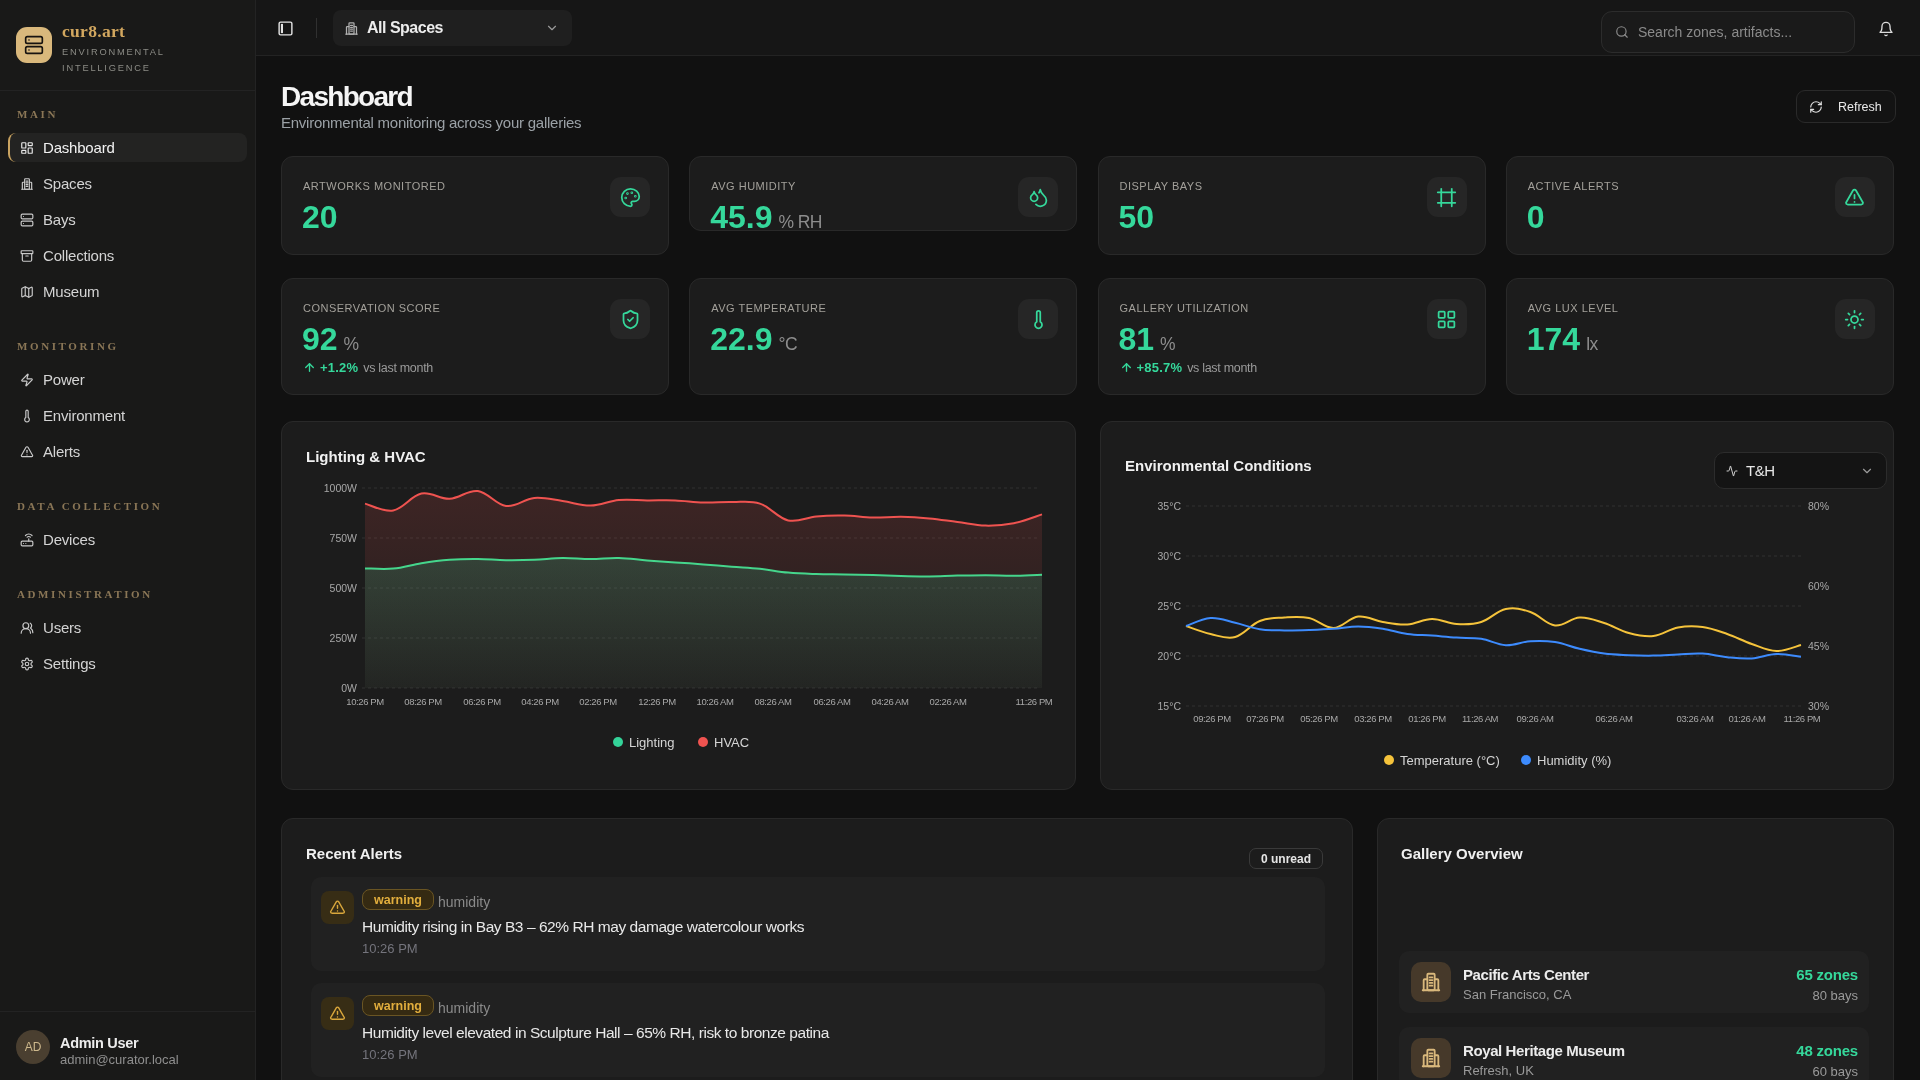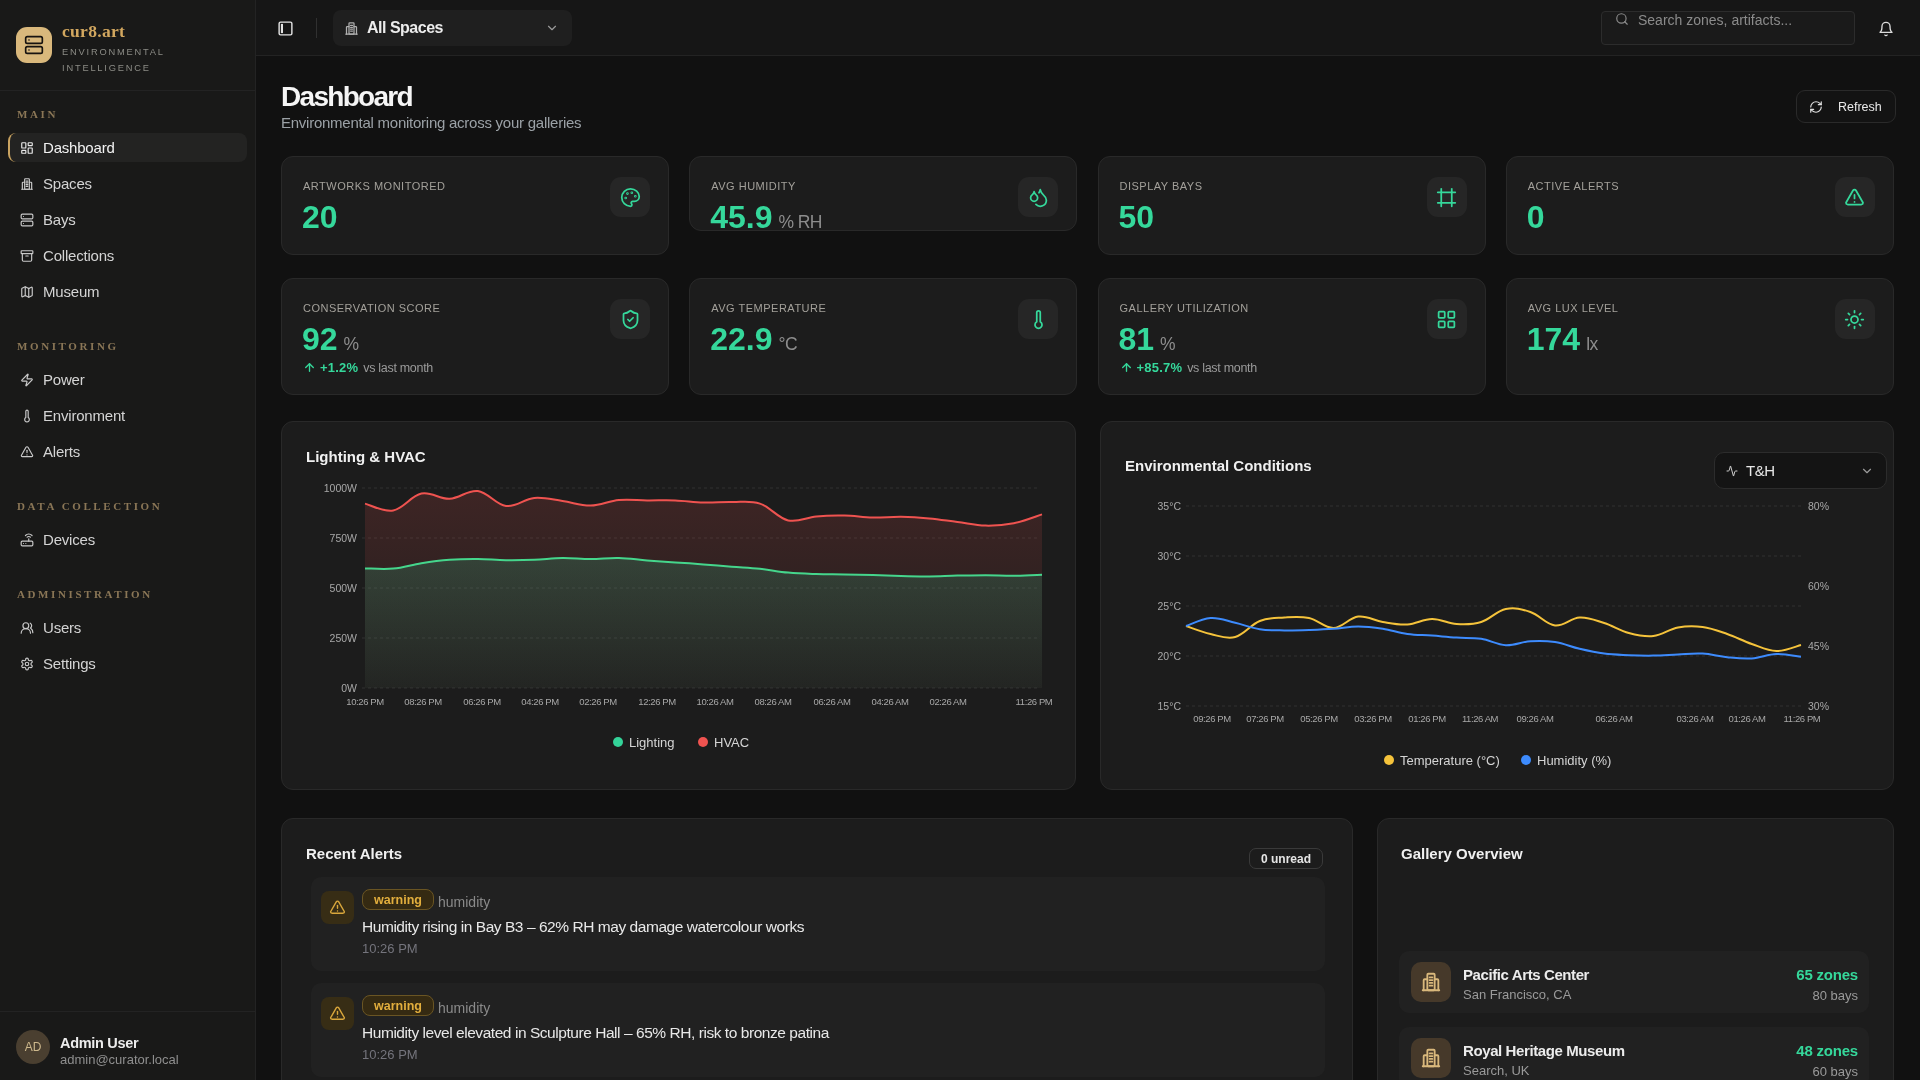--- a/index.html
+++ b/index.html
@@ -161,21 +161,21 @@
           <path d="M3 21h18"></path>
         </svg>
       </span>
       <span style="margin-left:8px;font-size:16px;letter-spacing:-.5px;font-weight:700;color:#ececec">All Spaces</span>
       <span style="margin-left:auto;margin-right:13px;display:flex">
         <svg width="14" height="14" viewBox="0 0 24 24" fill="none" stroke="#9a9a9a" stroke-width="2" stroke-linecap="round" stroke-linejoin="round">
           <path d="m6 9 6 6 6-6"></path>
         </svg>
       </span>
     </div>
-<div class="abs" style="left:1345px;top:11px;width:254px;height:34px;background:#1a1a1a;border:1px solid #2c2c2c;border-radius:4px;display:flex;align-items:flex-start">
+<div class="abs" style="left:1345px;top:11px;width:254px;height:42px;background:#1a1a1a;border:1px solid #2c2c2c;border-radius:11px;display:flex;align-items:center">
       <span style="margin-left:13px;display:flex">
         <svg width="14" height="14" viewBox="0 0 24 24" fill="none" stroke="#8b8b8b" stroke-width="2" stroke-linecap="round" stroke-linejoin="round">
           <circle cx="11" cy="11" r="8"></circle>
           <path d="m21 21-4.3-4.3"></path>
         </svg>
       </span>
       <span style="margin-left:9px;font-size:14px;color:#8b8b8b">Search zones, artifacts...</span>
     </div>
 <div class="abs" style="left:1622px;top:21px"><svg width="16" height="16" viewBox="0 0 24 24" fill="none" stroke="#dcdcdc" stroke-width="2" stroke-linecap="round" stroke-linejoin="round">
         <path d="M6 8a6 6 0 0 1 12 0c0 7 3 9 3 9H3s3-2 3-9"></path>
@@ -478,17 +478,17 @@
             <path d="M20 21v-11a1 1 0 0 0-1-1h-3"></path>
             <rect x="8" y="3" width="8" height="18" rx="1"></rect>
             <path d="M10.5 7h3"></path>
             <path d="M10.5 10h3"></path>
             <path d="M10.5 13h3"></path>
             <path d="M10.5 16h3"></path>
             <path d="M3 21h18"></path>
           </svg>
         </div>
 <div class="abs" style="left:64px;top:15px;font-size:15px;letter-spacing:-.4px;font-weight:700;color:#ececec">Royal Heritage Museum</div>
-<div class="abs" style="left:64px;top:36px;font-size:13px;color:#9a9a9a">Search, UK</div>
+<div class="abs" style="left:64px;top:36px;font-size:13px;color:#9a9a9a">Refresh, UK</div>
 <div class="abs" style="right:11px;top:15px;font-size:15px;letter-spacing:-.2px;font-weight:700;color:#35d89b">48 zones</div>
 <div class="abs" style="right:11px;top:37px;font-size:13px;color:#9a9a9a">60 bays</div>
 </div>
 </div>
 </div>
 </body></html>

